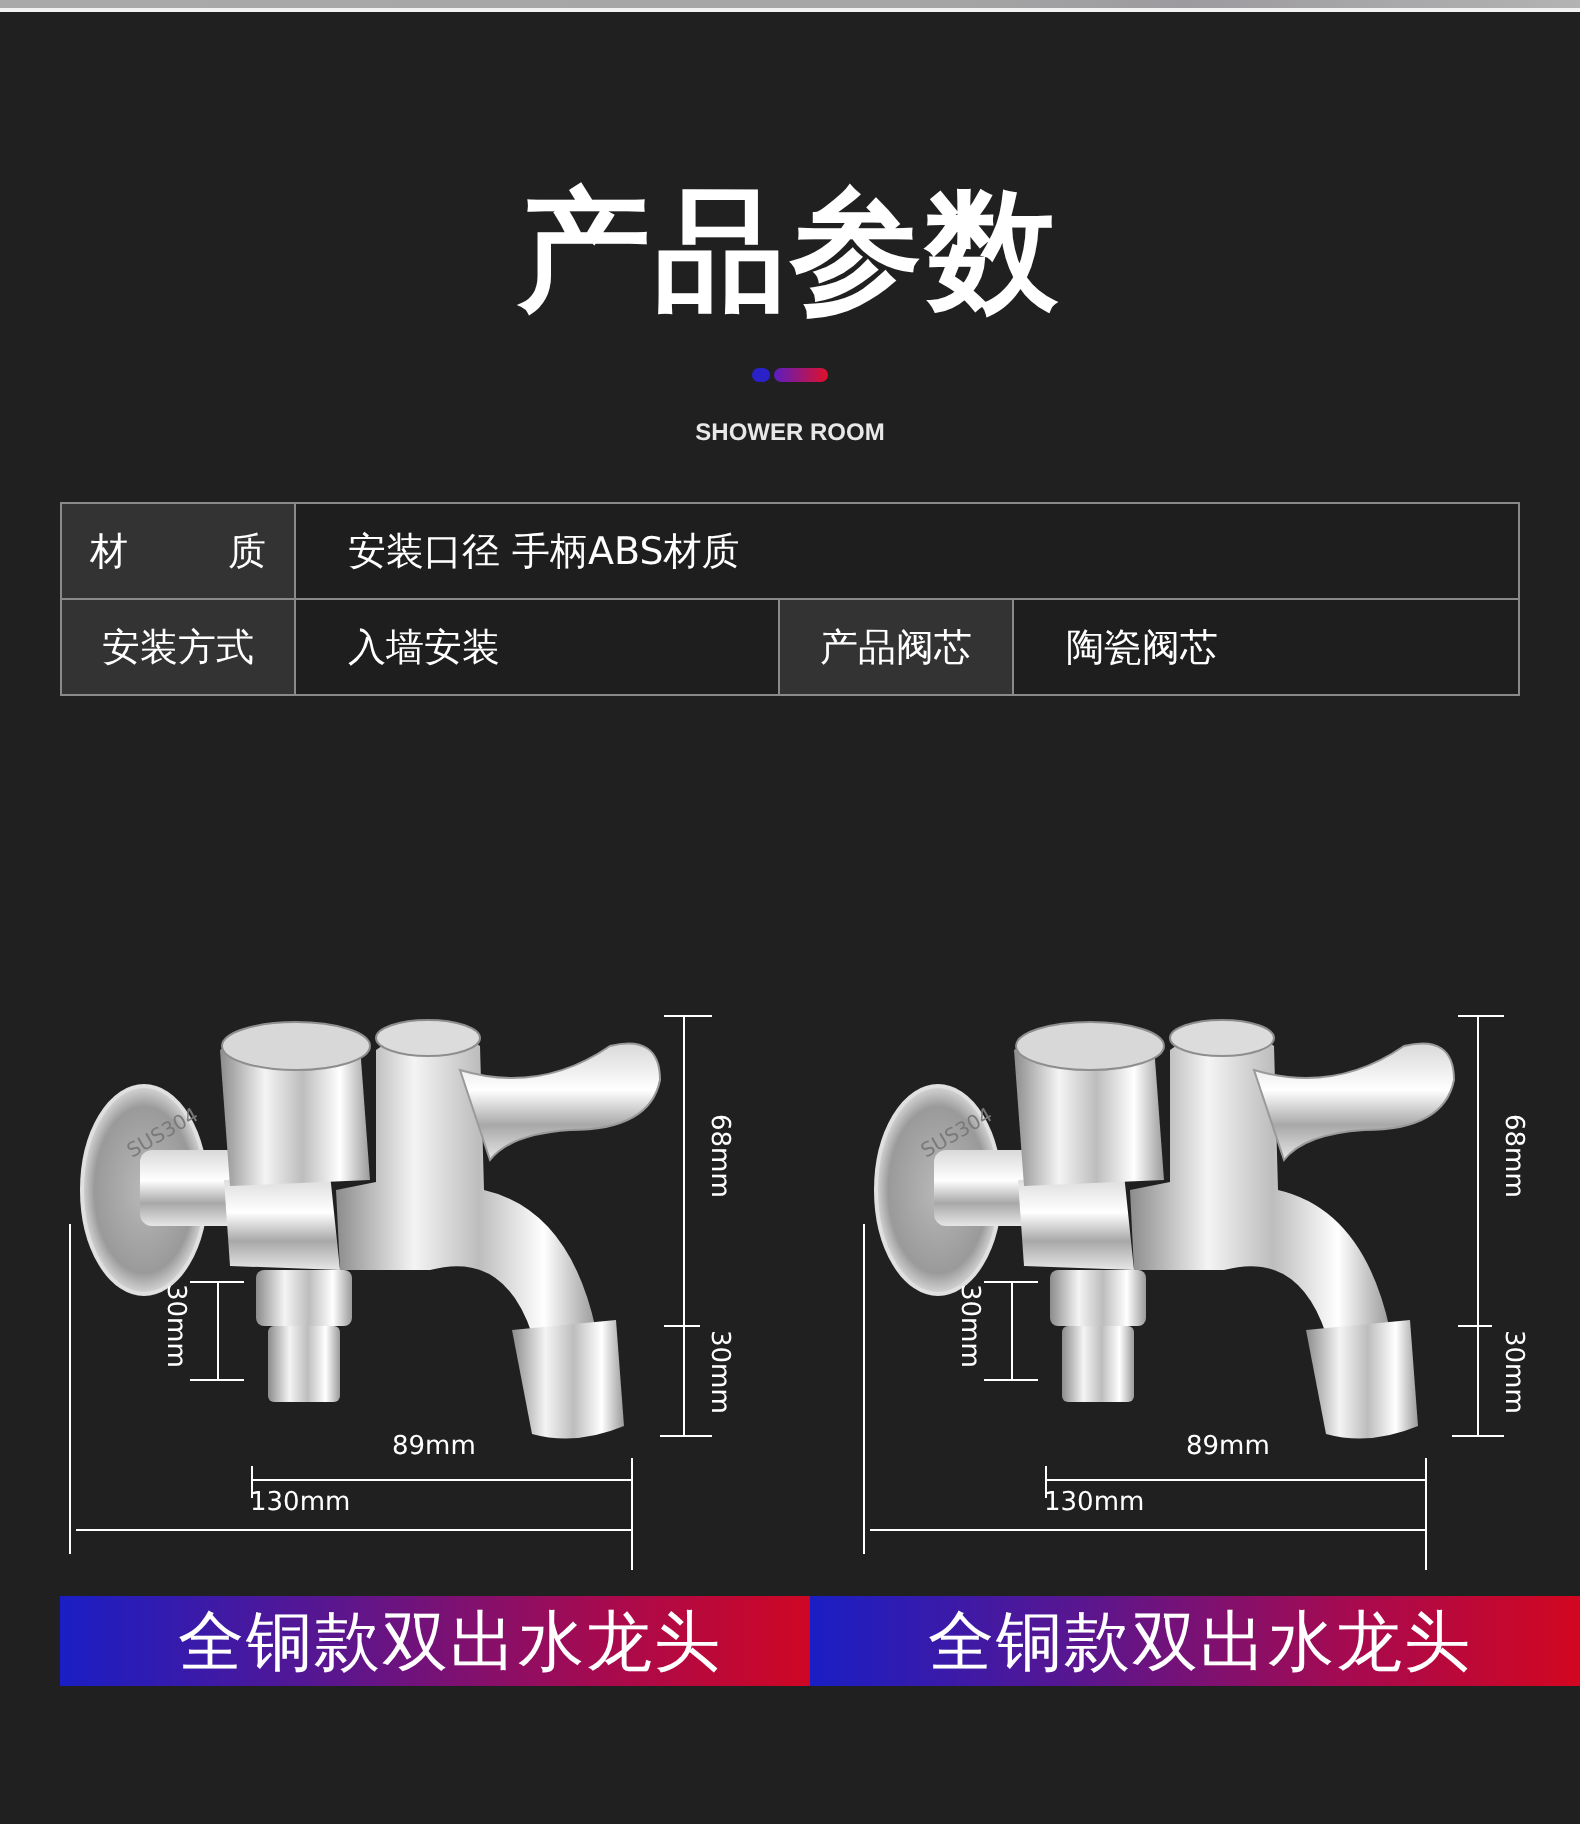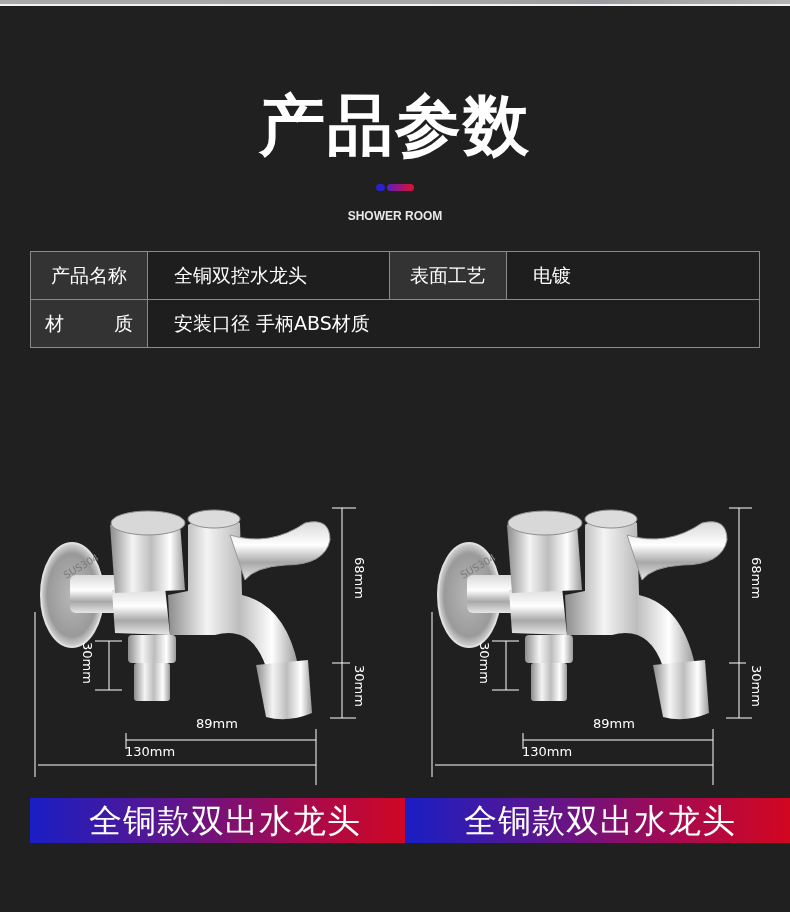--- a/index.html
+++ b/index.html
@@ -48,34 +48,34 @@
 <div class="top-strip"></div>
 <div class="top-strip-white"></div>
 
 <h1 class="page-title">产品参数</h1>
 <div class="accent accent-dot"></div>
 <div class="accent accent-bar"></div>
 <div class="subtitle">SHOWER ROOM</div>
 
 <table class="spec">
   <tbody>
-      <tr>
-    <td class="lbl">产品名称</td>
-    <td class="val val1">全铜双控水龙头</td>
-    <td class="lbl">表面工艺</td>
-    <td class="val">电镀</td>
-  </tr>
   <tr>
     <td class="lbl spread">
       <div class="spread-inner">
         <span>材</span>
         <span>质</span>
       </div>
     </td>
     <td class="val" colspan="3">安装口径 手柄ABS材质</td>
+  </tr>
+  <tr>
+    <td class="lbl">安装方式</td>
+    <td class="val val1">入墙安装</td>
+    <td class="lbl">产品阀芯</td>
+    <td class="val">陶瓷阀芯</td>
   </tr>
 </tbody>
   </table>
 
 <div class="product left">
   <svg width="360" height="290" viewBox="0 0 360 290">
     <defs>
       <linearGradient id="chromeV" x1="0" y1="0" x2="1" y2="0">
         <stop offset="0" stop-color="#8c8c8c"></stop>
         <stop offset="0.3" stop-color="#f4f4f4"></stop>

